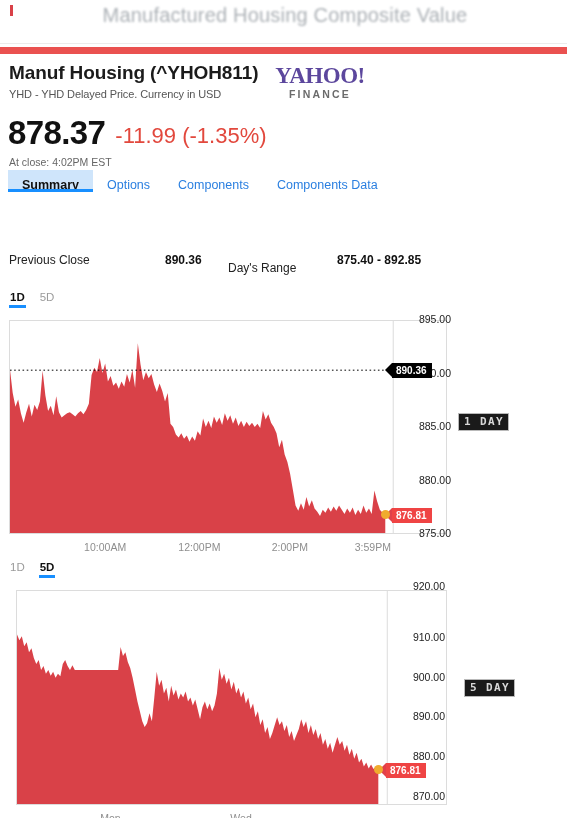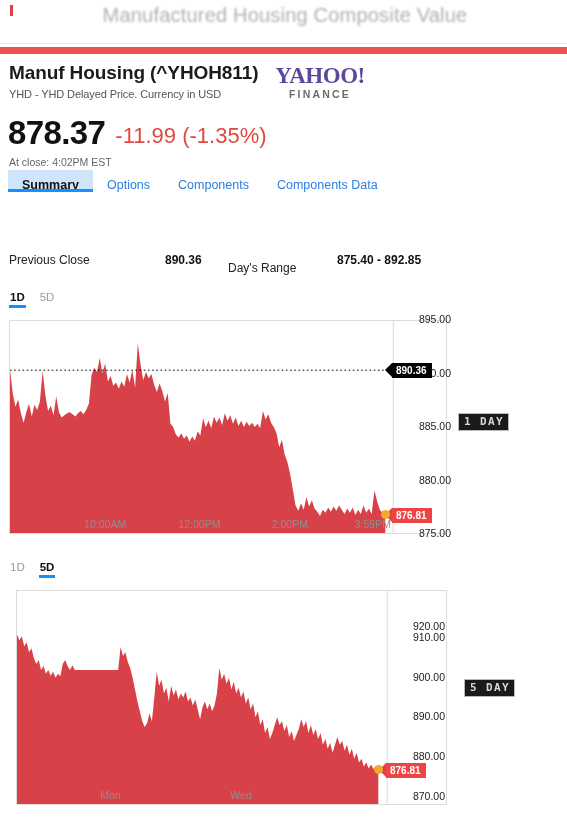--- a/index.html
+++ b/index.html
@@ -90,21 +90,21 @@
     position:absolute; border:1px solid #dcdcdc; background:#fff; overflow:hidden;
   }
   .plot { position:absolute; left:0; top:0; right:0; bottom:0; }
   .plot svg { display:block; width:100%; height:100%; }
 
   .ylab {
     position:absolute; font-size:10.5px; color:#222; text-align:right;
     white-space:nowrap;
   }
   .xlab {
-    position:absolute; font-size:10.5px; color:#8e8e8e; white-space:nowrap;
+    position:absolute; font-size:10.5px; color:#8e8e8e; white-space:nowrap;margin-top:23px;
   }
 
   
   .flag {
     position:absolute; height:15px; display:flex; align-items:center;
     font-size:10px; font-weight:bold; color:#fff; padding-left:4px; padding-right:5px;
     white-space:nowrap;
   }
   .flag.black { background:#000; }
   .flag.red { background:#ef4444; }
@@ -210,21 +210,21 @@
 
   <div class="chart-frame" id="frame2" style="left:16px; top:590px; width:431px; height:215px;">
     <div class="plot" id="plot2">
         <svg viewBox="0 0 431 215" preserveAspectRatio="none">
           <path d="M 0 43.80 L 2.42 49.77 L 4.84 45.79 L 7.26 55.74 L 9.68 51.76 L 12.10 61.71 L 14.52 57.73 L 16.94 67.69 L 19.36 73.66 L 21.78 69.68 L 24.20 79.63 L 26.62 75.65 L 29.04 83.61 L 31.46 79.63 L 33.88 85.60 L 36.30 81.62 L 38.72 87.59 L 41.14 83.61 L 43.56 86.00 L 45.98 73.66 L 48.40 69.68 L 50.82 75.65 L 53.24 79.63 L 55.66 74.85 L 58.08 79.63 L 60.50 79.63 L 62.92 79.63 L 65.34 79.63 L 67.76 79.63 L 70.18 79.63 L 72.60 79.63 L 75.02 79.63 L 77.44 79.63 L 79.86 79.63 L 82.28 79.63 L 84.70 79.63 L 87.12 79.63 L 89.54 79.63 L 91.96 79.63 L 94.38 79.63 L 96.80 79.63 L 99.22 79.63 L 101.64 79.63 L 104.06 56.54 L 106.48 65.69 L 108.90 61.71 L 111.32 71.67 L 113.74 77.64 L 116.16 87.59 L 118.58 99.54 L 121.00 111.48 L 123.42 121.44 L 125.84 131.39 L 128.26 137.36 L 130.68 133.38 L 133.10 123.43 L 135.52 131.39 L 137.94 107.50 L 140.36 81.62 L 142.78 95.56 L 145.20 89.58 L 147.62 103.52 L 150.04 97.55 L 152.46 111.48 L 154.88 95.56 L 157.30 105.51 L 159.72 99.54 L 162.14 109.49 L 164.56 103.52 L 166.98 107.50 L 169.40 101.53 L 171.82 111.48 L 174.24 107.50 L 176.66 115.46 L 179.08 109.49 L 181.50 119.44 L 183.92 129.40 L 186.34 117.45 L 188.76 111.48 L 191.18 119.44 L 193.60 113.47 L 196.02 121.44 L 198.44 115.46 L 200.86 103.52 L 203.28 77.64 L 205.70 89.58 L 208.12 83.61 L 210.54 93.56 L 212.96 87.59 L 215.38 99.54 L 217.80 91.57 L 220.22 103.52 L 222.64 97.55 L 225.06 107.50 L 227.48 101.53 L 229.90 113.47 L 232.32 107.50 L 234.74 119.44 L 237.16 113.47 L 239.58 127.41 L 242.00 121.44 L 244.42 135.37 L 246.84 129.40 L 249.26 143.33 L 251.68 137.36 L 254.10 149.31 L 256.52 143.33 L 258.94 135.37 L 261.36 127.41 L 263.78 135.37 L 266.20 131.39 L 268.62 141.34 L 271.04 135.37 L 273.46 147.31 L 275.88 141.34 L 278.30 151.30 L 280.72 145.32 L 283.14 139.35 L 285.56 129.40 L 287.98 137.36 L 290.40 131.39 L 292.82 143.33 L 295.24 135.37 L 297.66 145.32 L 300.08 139.35 L 302.50 149.31 L 304.92 143.33 L 307.34 155.28 L 309.76 149.31 L 312.18 159.26 L 314.60 153.29 L 317.02 163.24 L 319.44 155.28 L 321.86 147.31 L 324.28 155.28 L 326.70 151.30 L 329.12 161.25 L 331.54 155.28 L 333.96 165.23 L 336.38 159.26 L 338.80 169.21 L 341.22 163.24 L 343.64 173.19 L 346.06 169.21 L 348.48 177.18 L 350.90 173.19 L 353.32 179.17 L 355.74 175.19 L 358.16 179.56 L 360.58 177.18 L 363.00 179.92 L 363.00 215 L 0 215 Z" fill="#d94148" stroke="none"></path>
           <line x1="372" x2="372" y1="0" y2="215" stroke="#dcdcdc" stroke-width="1"></line>
         </svg>
       </div>
   </div>
   <div id="axes2">
-      <div class="ylab" style="left: 393px; top: 620px; width: 52px;">920.00</div>
+      <div class="ylab" style="left: 393px; top: 580px; width: 52px;">920.00</div>
       <div class="ylab" style="left: 393px; top: 630.778px; width: 52px;">910.00</div>
       <div class="ylab" style="left: 393px; top: 670.593px; width: 52px;">900.00</div>
       <div class="ylab" style="left: 393px; top: 710.407px; width: 52px;">890.00</div>
       <div class="ylab" style="left: 393px; top: 750.222px; width: 52px;">880.00</div>
       <div class="ylab" style="left: 393px; top: 790.037px; width: 52px;">870.00</div>
       <div class="xlab" style="left: 84.38px; top: 789px; width: 52px; text-align: center;">Mon</div>
       <div class="xlab" style="left: 215.06px; top: 789px; width: 52px; text-align: center;">Wed</div>
       <div class="flag red" style="left: 386px; top: 762.923px;">876.81<div class="flag-arrow"></div></div>
       <div class="dot" style="left: 374px; top: 765.423px;"></div>
     </div>

